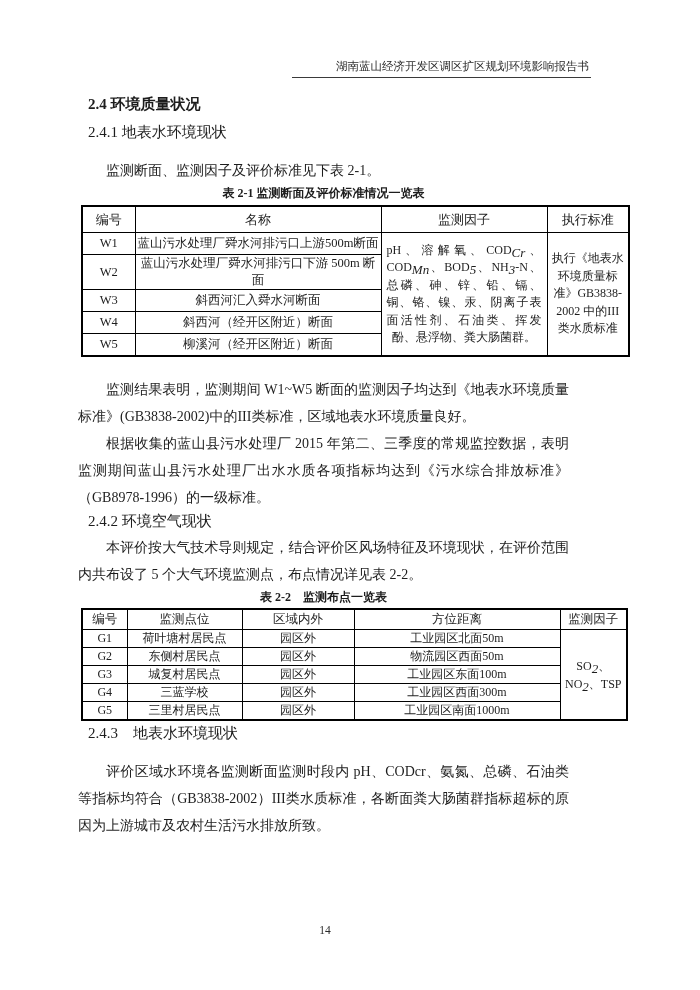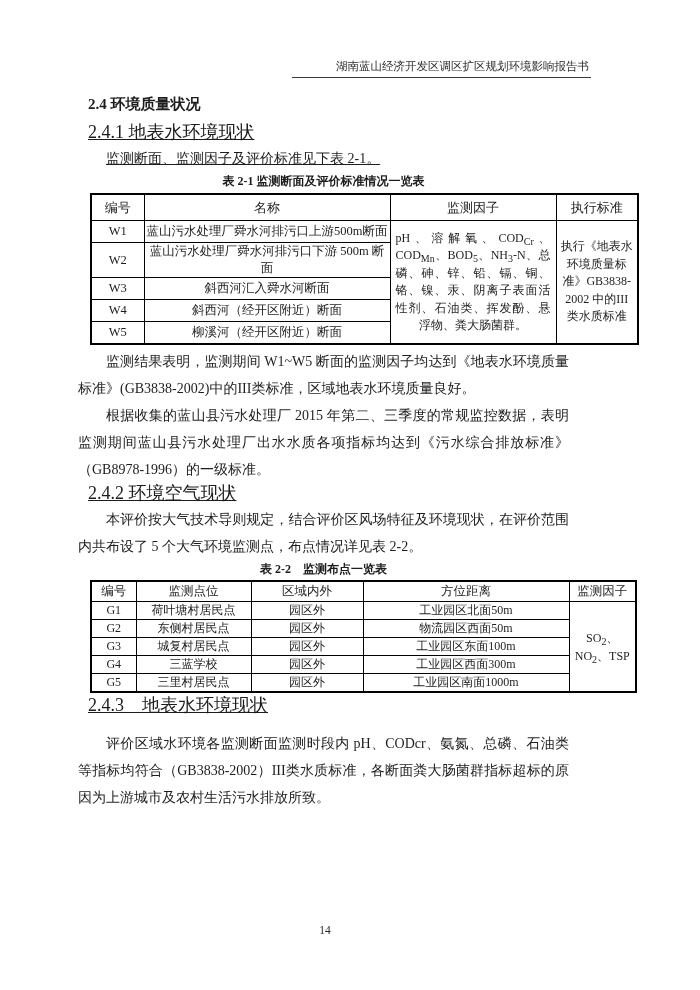--- a/index.html
+++ b/index.html
@@ -9,53 +9,53 @@
     color:#1d1d1d; overflow:hidden;
   }
   
   .doc-header { padding:56px 57px 0 0; text-align:right; }
   .doc-header-text {
     display:inline-block; font-size:11.5px; color:#2b2b2b;
     border-bottom:1.5px solid #3a3a3a; padding:0 2px 3px 44px;
   }
   .content { padding:0 79px 0 78px; }
   .h24 { font-size:15px; font-weight:bold; margin:16px 0 0 10px; line-height:20px; }
-  .hsub { font-size:18px; font-weight:normal; margin:9px 0 0 10px; line-height:19px;text-decoration:underline; }
+  .hsub { font-size:15px; font-weight:normal; margin:9px 0 0 10px; line-height:19px; }
   .h242 { margin-top:1px; }
   .h243 { margin-top:3px; }
   .para {
     font-size:14px; line-height:27px; margin:0; text-align:justify;
     text-indent:2em; color:#1d1d1d;
   }
-  .intro { margin-top:6px; line-height:22px;text-decoration:underline; }
+  .intro { margin-top:18px; line-height:22px; }
   .intro2 { margin-top:3px; }
-  .p-after-table { margin-top:3px; }
+  .p-after-table { margin-top:19px; }
   .p-air { margin-top:4px; }
   .p-243 { margin-top:15px; }
   .tcap { text-align:center; font-weight:bold; font-size:12px; margin:2px 0 0 0; line-height:18px; }
   .tcap2 { margin-top:1px; line-height:17px; }
   
-  table { border-collapse:collapse; table-layout:fixed; margin-left:12px; }
+  table { border-collapse:collapse; table-layout:fixed; margin-left:3px; }
   .t1 { width:547px; margin-top:3px; font-size:12.5px; border:2px solid #000; }
   .t1 th, .t1 td { border:1px solid #000; text-align:center; vertical-align:middle; padding:0 2px; }
   .t1 th { height:25px; font-weight:normal; font-size:13px; }
   .t1 td { height:21px; }
   .t1 .factors-cell {
     font-size:12px; line-height:17.5px; text-align:justify; text-align-last:center;
     padding:2px 5px; vertical-align:middle;
   }
   .t1 .standard-cell {
     font-size:12px; line-height:17.5px; word-break:break-all; padding:2px 3px;
   }
   .t2 { width:545px; margin-top:2px; font-size:12px; border:2px solid #000; }
   .t2 th, .t2 td { border:1px solid #000; text-align:center; vertical-align:middle; padding:0 2px; }
   .t2 th { height:19px; font-weight:normal; font-size:12.5px; }
   .t2 td { height:16px; }
   .t2 .factors-cell { font-size:12px; line-height:18px; }
-  sub { font-size:10px; line-height:0; }
+  sub { font-size:13px; line-height:0;font-style:italic; }
   .page-num {
     position:absolute; top:924px; left:1px; width:100%;
     text-align:center; font-size:11.5px; color:#2b2b2b;
   }
 </style>
 </head>
 <body>
 
 <div class="page">
 

